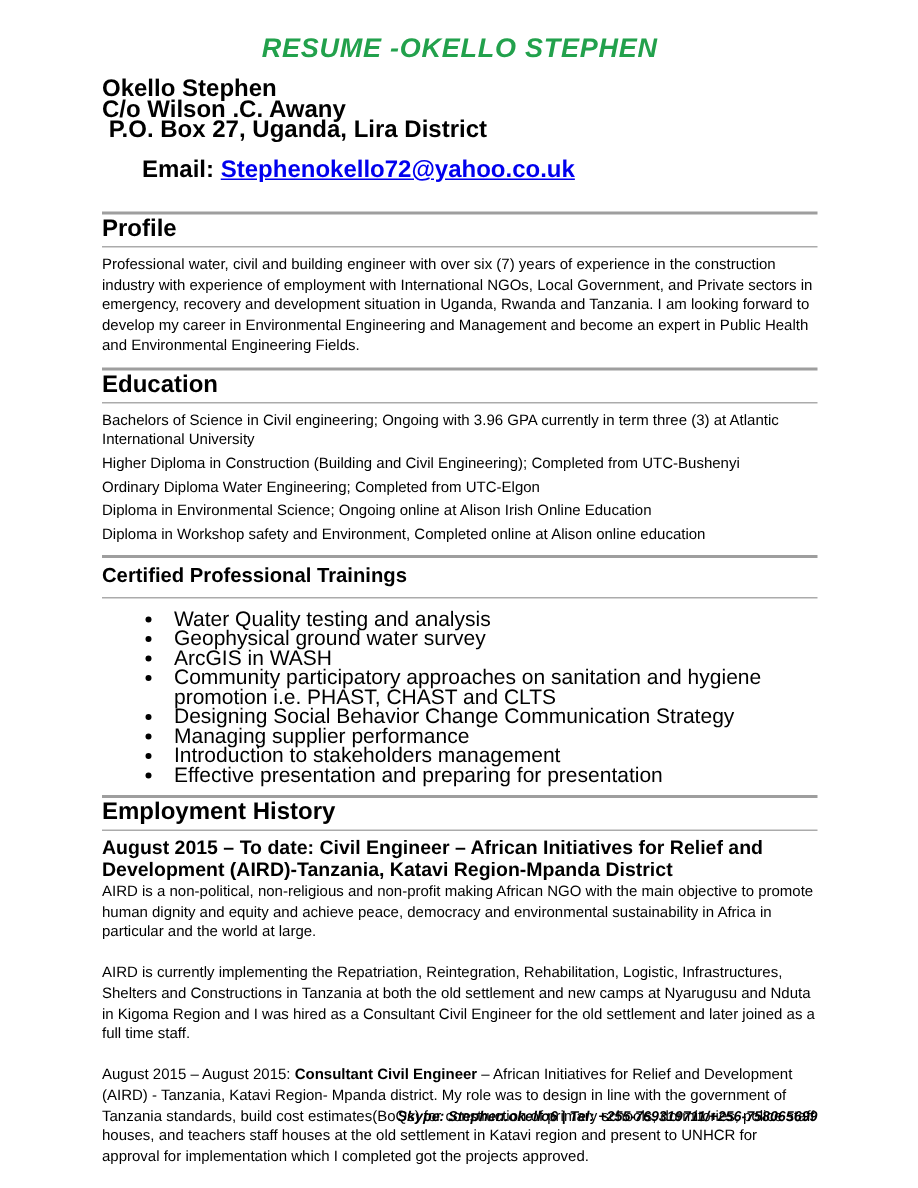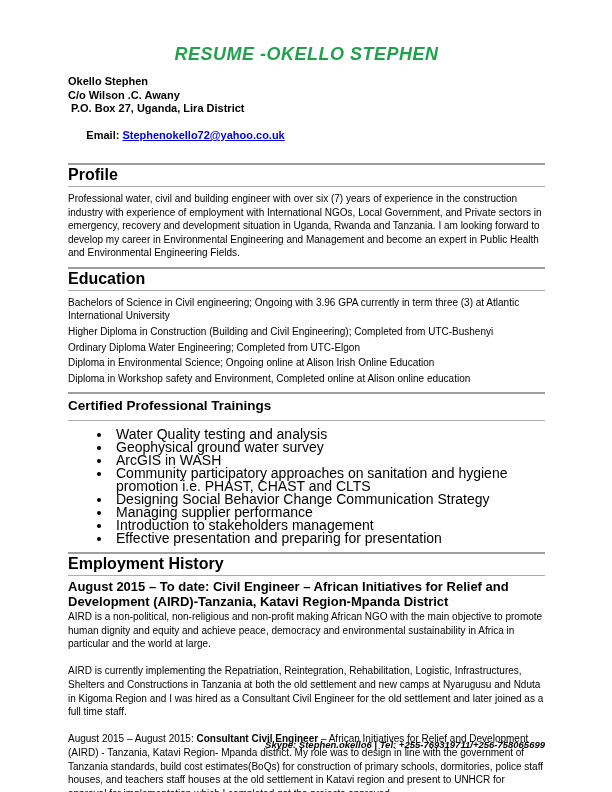--- a/index.html
+++ b/index.html
@@ -5,37 +5,37 @@
   html, body {
     margin: 0;
     padding: 0;
     background: #ffffff;
   }
   .page {
     position: relative;
     width: 612px;
     height: 792px;
     box-sizing: border-box;
-    padding: 40px 67px 0 68px;
+    padding: 18px 67px 0 68px;
     background: #ffffff;
     font-family: "Liberation Sans", sans-serif;
     color: #000000;
     overflow: hidden;
     border-radius: 23px;
   }
   .doc-title {
     text-align: center;
     font-size: 18px;
     font-weight: bold;
     font-style: italic;
     letter-spacing: 0.5px;
     margin: 4px 0 10px 0;
   }
   .contact-block {
-    font-size: 11px;
+    font-size: 16px;
     font-weight: bold;
     line-height: 13.5px;
   }
   .contact-line { white-space: pre-wrap; }
   .email-link {
     text-decoration: underline;
     cursor: pointer;
   }
   .section-head {
     margin-top: 7px;

